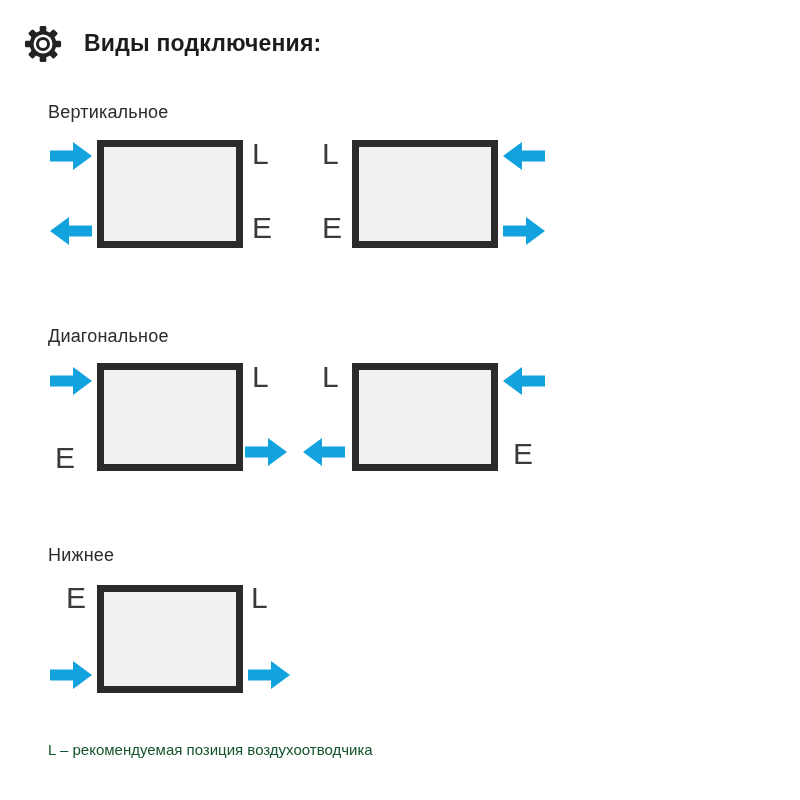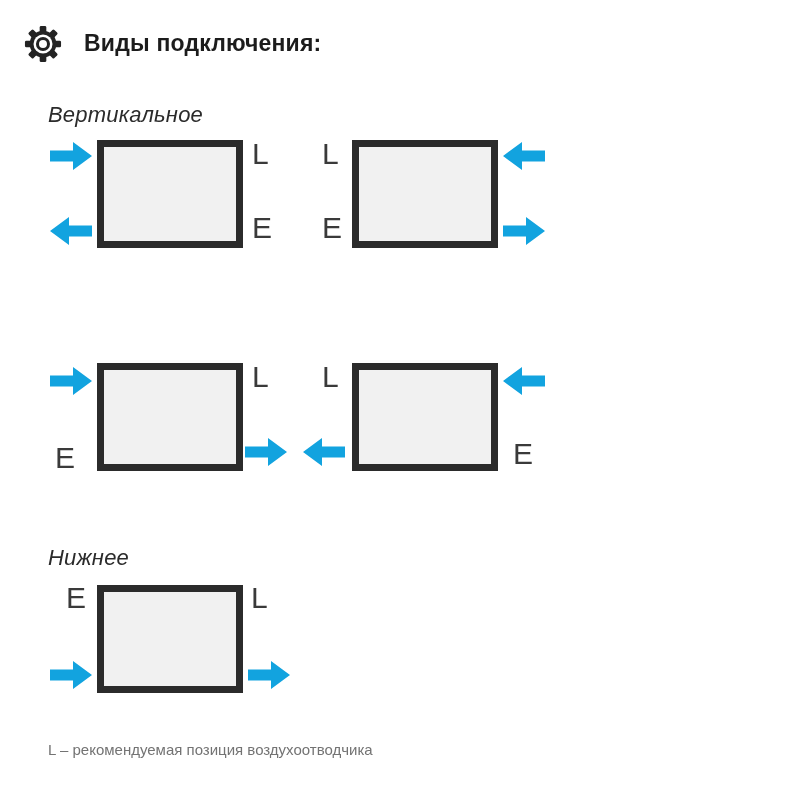--- a/index.html
+++ b/index.html
@@ -9,34 +9,34 @@
     background:#ffffff;
     font-family:"Liberation Sans", sans-serif;
     overflow:hidden;
   }
   .header-title{
     position:absolute;left:84px;top:30px;
     font-size:23px;font-weight:bold;color:#1c1c1c;letter-spacing:.2px;
   }
   .gear{position:absolute;left:24px;top:25px;width:38px;height:38px;color:#232323;}
   .section-title{
-    position:absolute;font-size:22px;color:#2b2b2b;letter-spacing:.2px;font-style:italic;
+    position:absolute;font-size:18px;color:#2b2b2b;letter-spacing:.2px;
   }
   .radiator{
     position:absolute;width:146px;height:108px;box-sizing:border-box;
     background:var(--box_fill);border:7px solid var(--dark);
   }
   .arrow{position:absolute;width:42px;height:28px;color:var(--accent);line-height:0;}
   .arrow svg{display:block;}
   .arrow.flip svg{transform:scaleX(-1);}
   .lbl{
     position:absolute;font-size:30px;line-height:30px;font-weight:300;
     color:#3a3a3a;
   }
-  .legend{position:absolute;left:48px;top:738px;font-size:15px;color:#737373;line-height:23px;}
+  .legend{position:absolute;left:48px;top:738px;font-size:15px;color:#14532d;line-height:23px;}
   .hidden-defs{position:absolute;width:0;height:0;overflow:hidden;}
 </style>
 </head>
 <body>
 
 <div class="canvas">
 
   <svg class="hidden-defs" aria-hidden="true">
     <defs>
       <symbol id="arr" viewBox="0 0 42 28">
@@ -90,20 +90,21 @@
       <svg width="42" height="28">
         <use href="#arr"></use>
       </svg>
     </div>
   <div class="arrow" style="left:503px;top:217px">
       <svg width="42" height="28">
         <use href="#arr"></use>
       </svg>
     </div>
 
+  <div class="section-title" style="left:48px;top:326px">Диагональное</div>
 
   <div class="arrow" style="left:50px;top:367px">
       <svg width="42" height="28">
         <use href="#arr"></use>
       </svg>
     </div>
   <div class="radiator" style="left:97px;top:363px"></div>
   <div class="lbl" style="left:252px;top:362px">L</div>
   <div class="lbl" style="left:55px;top:443px">E</div>
   <div class="arrow" style="left:245px;top:438px">

